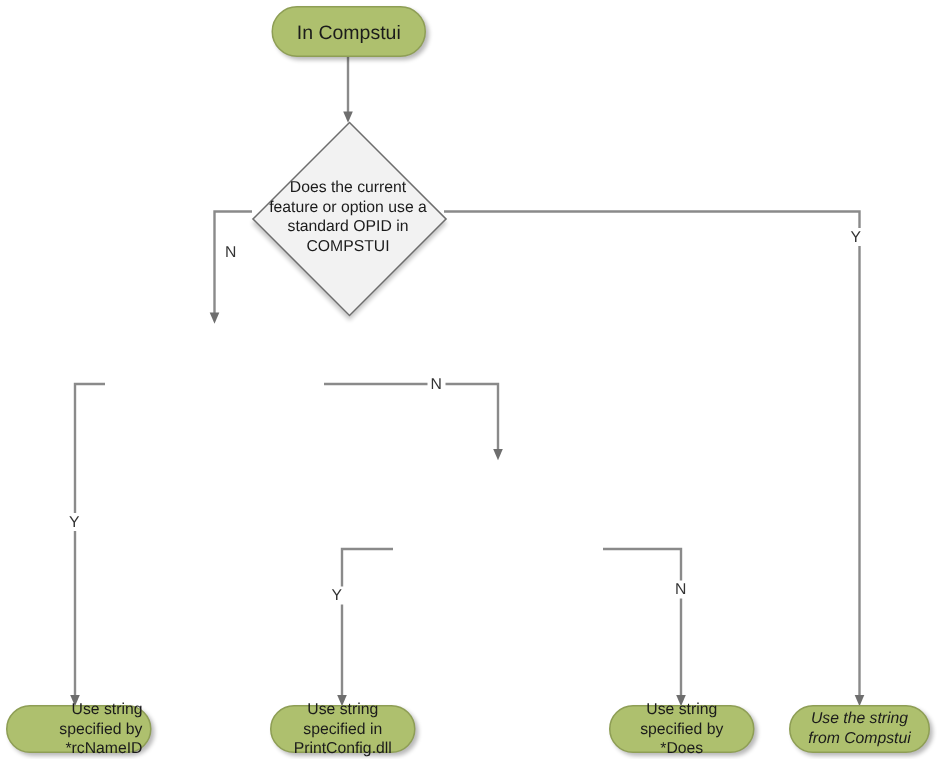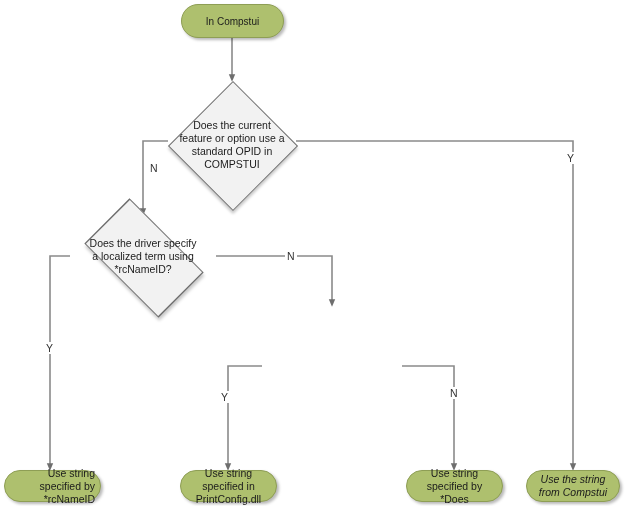--- a/index.html
+++ b/index.html
@@ -42,21 +42,21 @@
     align-items: center;
     justify-content: center;
     text-align: center;
     color: #1b1b1b;
     font-size: 10.5px;
     line-height: 13px;
     padding: 2px 5px;
   }
   .terminator.start {
     border-radius: 18px;
-    font-size: 10px;
+    font-size: 13px;
   }
 
   
   .decision {
     display: block;
   }
   .decision .diamond-shape {
     position: absolute;
     left: 50%;
     top: 50%;
@@ -125,26 +125,20 @@
     <span>In Compstui</span>
   </div>
 
   <div class="node decision" style="left:168px; top:84px; width:128px; height:122px;">
     <div class="diamond-shape" style="width:90px; height:90px; margin-left:-45px; margin-top:-45px; transform:rotate(45deg);"></div>
     <div class="diamond-label" style="padding:0 10px;">
       <span>Does the current feature or option use a standard OPID in COMPSTUI</span>
     </div>
   </div>
 
-  <div class="node decision" style="left:70px; top:213px; width:146px; height:87px;">
-    <div class="diamond-shape" style="width:74px; height:74px; margin-left:-37px; margin-top:-37px; transform:rotate(45deg) scale(1.38,0.84);"></div>
-    <div class="diamond-label" style="padding:0 16px;">
-      <span>Does the driver specify a localized term using *rcNameID?</span>
-    </div>
-  </div>
 
 
   <div class="node terminator" style="left:4px; top:470px; width:97px; height:32px;text-align:right;">
     <span>Use string specified by *rcNameID</span>
   </div>
 
   <div class="node terminator" style="left:180px; top:470px; width:97px; height:32px;">
     <span>Use string specified in PrintConfig.dll</span>
   </div>
 

